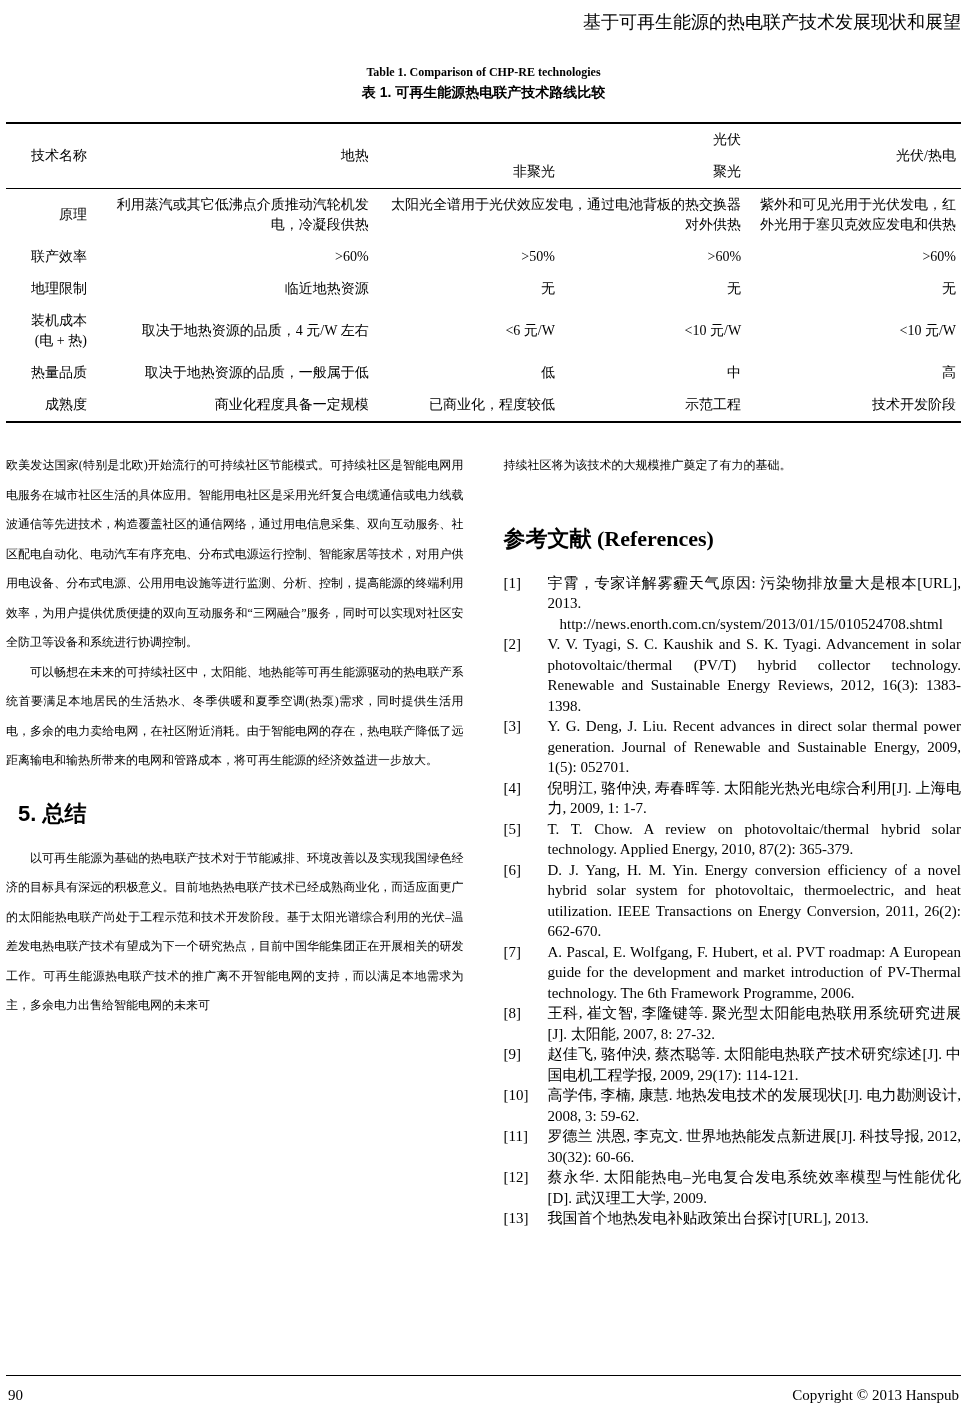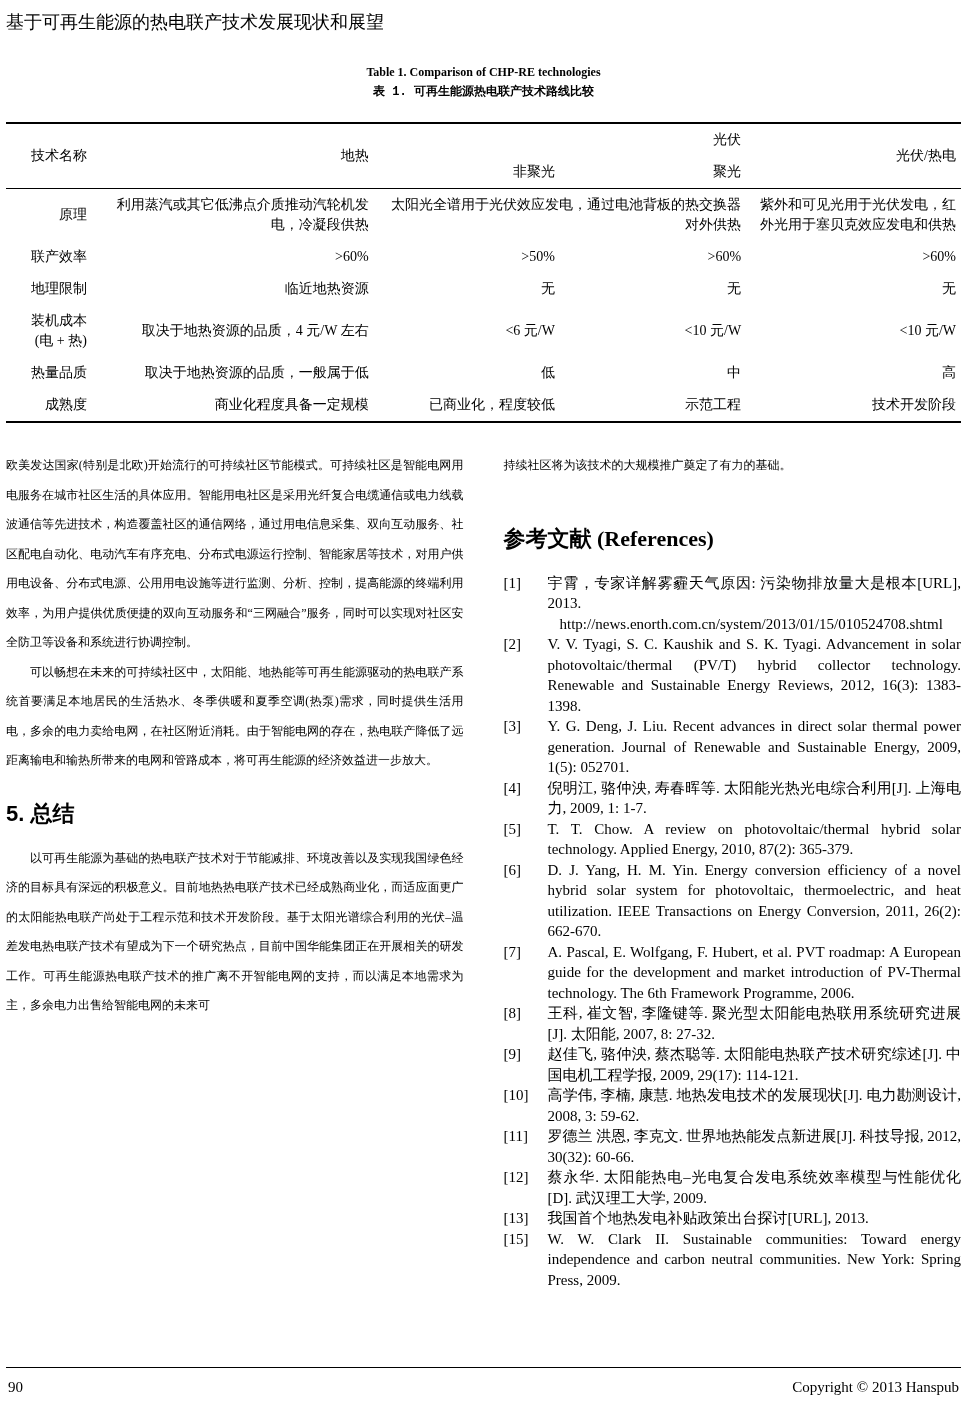--- a/index.html
+++ b/index.html
@@ -10,31 +10,31 @@
     height: 1414px;
     margin: 0 auto;
     background: #ffffff;
     color: #000000;
     font-family: "Liberation Serif", "DejaVu Serif", serif;
     padding: 6px 6px 0 6px;
     overflow: hidden;
   }
   
   .running-head {
-    text-align: left;
+    text-align: right;
     font-size: 18px;
     line-height: 24px;
     margin-top: 4px;
   }
   
   .table-captions { margin-top: 28px; text-align: center; }
   .caption-en { font-weight: bold; font-size: 12px; line-height: 20px; }
   .caption-zh {
-    font-weight: bold; font-size: 12px; line-height: 20px;
-    font-family: Liberation Mono, monospace;
+    font-weight: bold; font-size: 14px; line-height: 20px;
+    font-family: Liberation Sans, sans-serif;
   }
   
   table.cmp {
     width: 100%;
     margin-top: 20px;
     border-collapse: collapse;
     border-top: 2px solid #000;
     border-bottom: 2px solid #000;
     font-size: 14px;
     line-height: 20px;
@@ -65,38 +65,38 @@
     text-indent: 2em;
     word-break: normal;
     overflow-wrap: break-word;
   }
   .col p.no-indent { text-indent: 0; }
   h2.section-heading {
     font-family: "Liberation Sans", "DejaVu Sans", sans-serif;
     font-size: 22px;
     line-height: 28px;
     font-weight: bold;
-    margin: 24px 0 16px 0;
+    margin: 24px 0 16px 12px;
   }
   h2.refs-heading { margin: 44px 0 20px 0; }
   h2.refs-heading .en-part { font-family: "Liberation Serif", "DejaVu Serif", serif; }
   
   .ref-item {
     display: flex;
     align-items: flex-start;
     font-size: 15px;
     line-height: 20.5px;
   }
   .ref-label { flex: 0 0 44px; }
   .ref-text { flex: 1 1 auto; min-width: 0; text-align: justify; }
   .ref-url { text-align: left; word-break: break-all; padding-left: 12px; }
   
   .footer {
     position: absolute;
-    left: 6px; right: 6px; bottom: 12px;
+    left: 6px; right: 6px; bottom: 4px;
     border-top: 1px solid #000;
     padding: 10px 2px 6px 2px;
     display: flex;
     justify-content: space-between;
     font-size: 15px;
     line-height: 18px;
   }
 </style>
 </head>
 <body>
@@ -235,24 +235,20 @@
             <div class="ref-text"><span>罗德兰 洪恩, 李克文. 世界地热能发点新进展[J]. 科技导报, 2012, 30(32): 60-66.</span></div>
           </div>
           <div class="ref-item">
             <span class="ref-label">[12]</span>
             <div class="ref-text"><span>蔡永华. 太阳能热电–光电复合发电系统效率模型与性能优化[D]. 武汉理工大学, 2009.</span></div>
           </div>
           <div class="ref-item">
             <span class="ref-label">[13]</span>
             <div class="ref-text"><span>我国首个地热发电补贴政策出台探讨[URL], 2013.</span></div>
           </div>
-          <div class="ref-item">
-            <span class="ref-label">[15]</span>
-            <div class="ref-text"><span>W. W. Clark II. Sustainable communities: Toward energy independence and carbon neutral communities. New York: Spring Press, 2009.</span></div>
-          </div>
         </div>
     </div>
 
   </div>
 
   <div class="footer">
     <span>90</span>
     <span>Copyright © 2013 Hanspub</span>
   </div>
 

